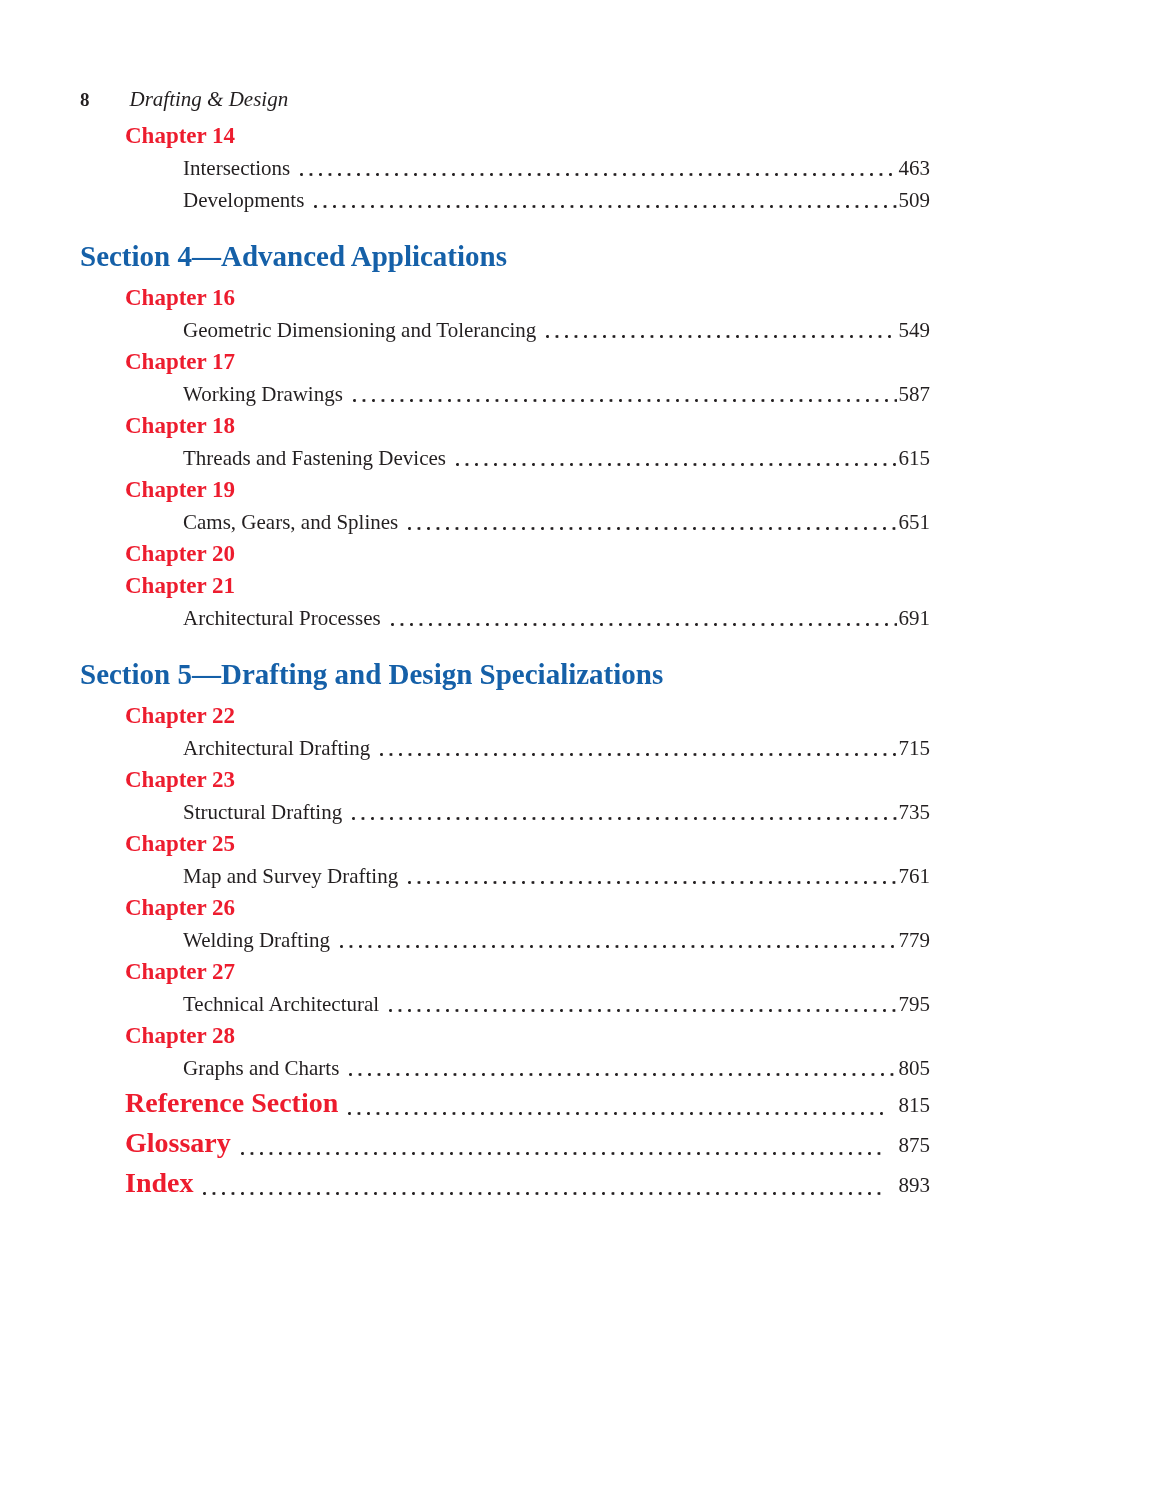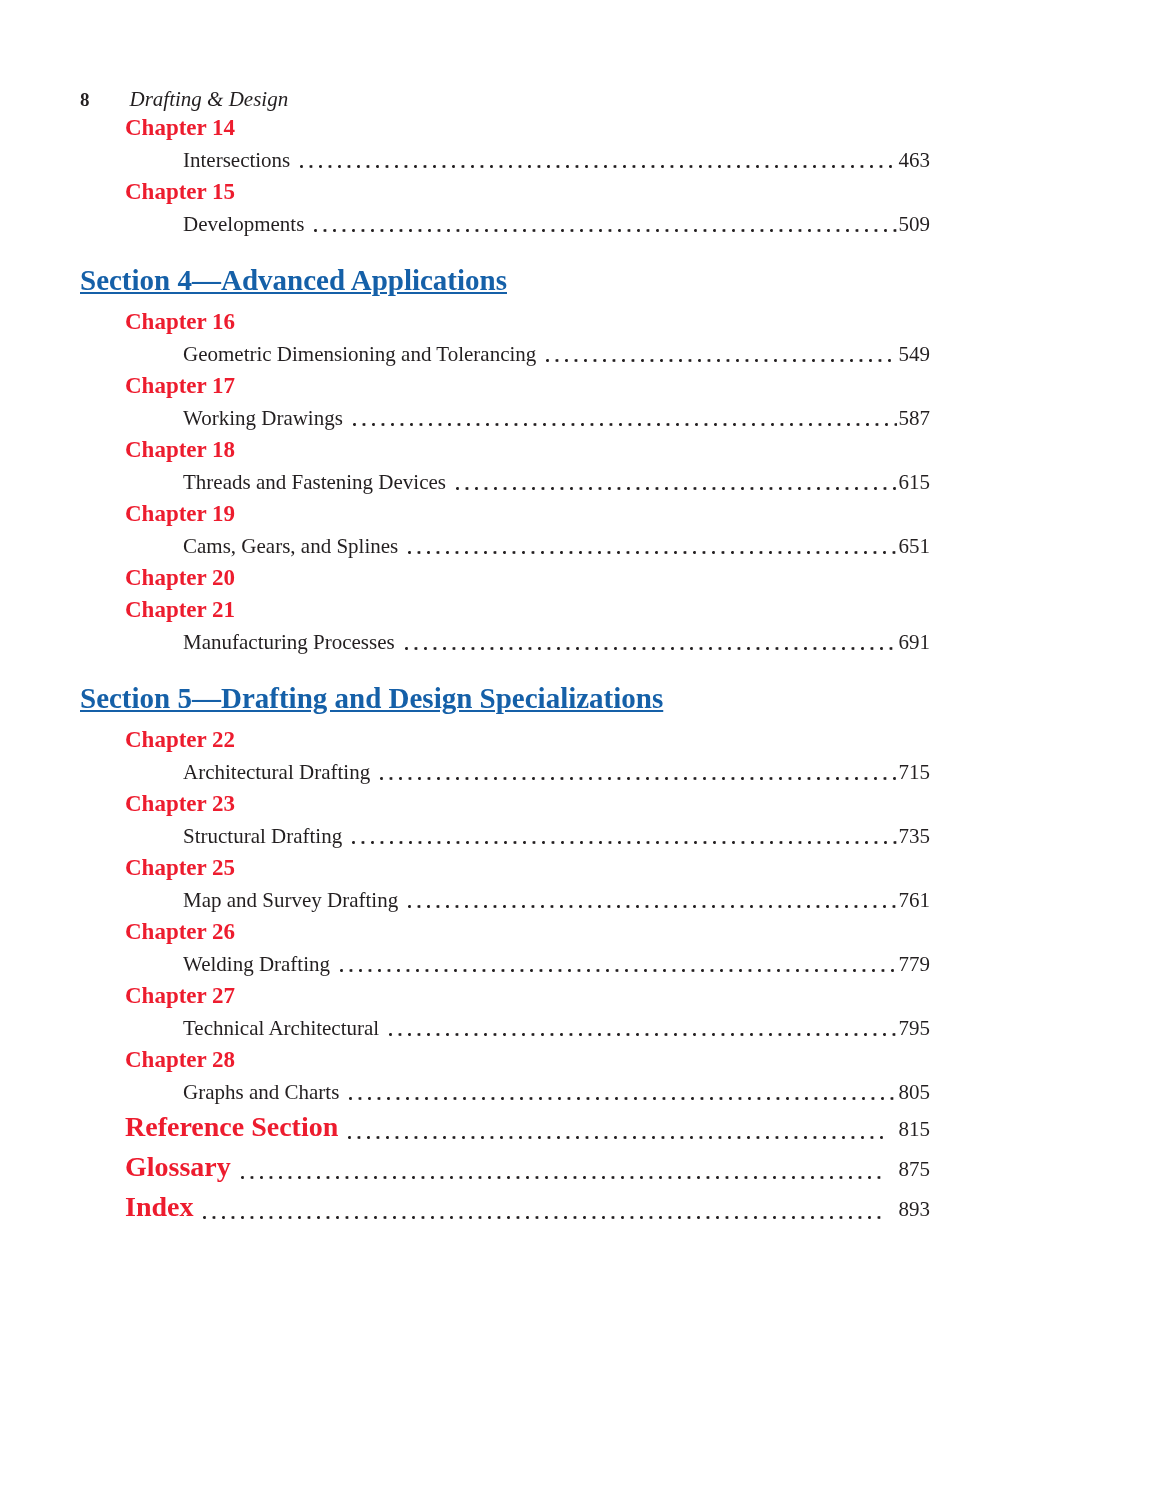--- a/index.html
+++ b/index.html
@@ -28,31 +28,30 @@
     font-weight: bold;
     font-size: 19px;
   }
   .book-title {
     font-style: italic;
     font-size: 21px;
     margin-left: 40px;
   }
   .toc {
     position: absolute;
-    top: 112px;
+    top: 120px;
     left: 80px;
     width: 850px;
   }
   .section-heading {
     margin: 20px 0 6px 0;
     color: #1560a8;
     font-weight: bold;
     font-size: 29px;
     line-height: 40px;
-    text-decoration: underline;
   }
   .entry .ch-label {
     margin-left: 45px;
     color: #ed1c2e;
     font-weight: bold;
     font-size: 23px;
     line-height: 32px;
   }
   .title-row {
     display: flex;
@@ -109,21 +108,20 @@
   <main class="toc" id="toc">
       <div class="entry">
         <div class="ch-label">Chapter 14</div>
         <div class="title-row">
           <span class="title">Intersections</span>
           <span class="leader"></span>
           <span class="pagenum">463</span>
         </div>
       </div>
       <div class="entry">
-        <div class="ch-label">Chapter 15</div>
         <div class="title-row">
           <span class="title">Developments</span>
           <span class="leader"></span>
           <span class="pagenum">509</span>
         </div>
       </div>
       <h2 class="section-heading">Section 4—Advanced Applications</h2>
       <div class="entry">
         <div class="ch-label">Chapter 16</div>
         <div class="title-row">
@@ -155,21 +153,21 @@
           <span class="leader"></span>
           <span class="pagenum">651</span>
         </div>
       </div>
       <div class="entry">
         <div class="ch-label">Chapter 20</div>
       </div>
       <div class="entry">
         <div class="ch-label">Chapter 21</div>
         <div class="title-row">
-          <span class="title">Manufacturing Processes</span>
+          <span class="title">Architectural Processes</span>
           <span class="leader"></span>
           <span class="pagenum">691</span>
         </div>
       </div>
       <h2 class="section-heading">Section 5—Drafting and Design Specializations</h2>
       <div class="entry">
         <div class="ch-label">Chapter 22</div>
         <div class="title-row">
           <span class="title">Architectural Drafting</span>
           <span class="leader"></span>

